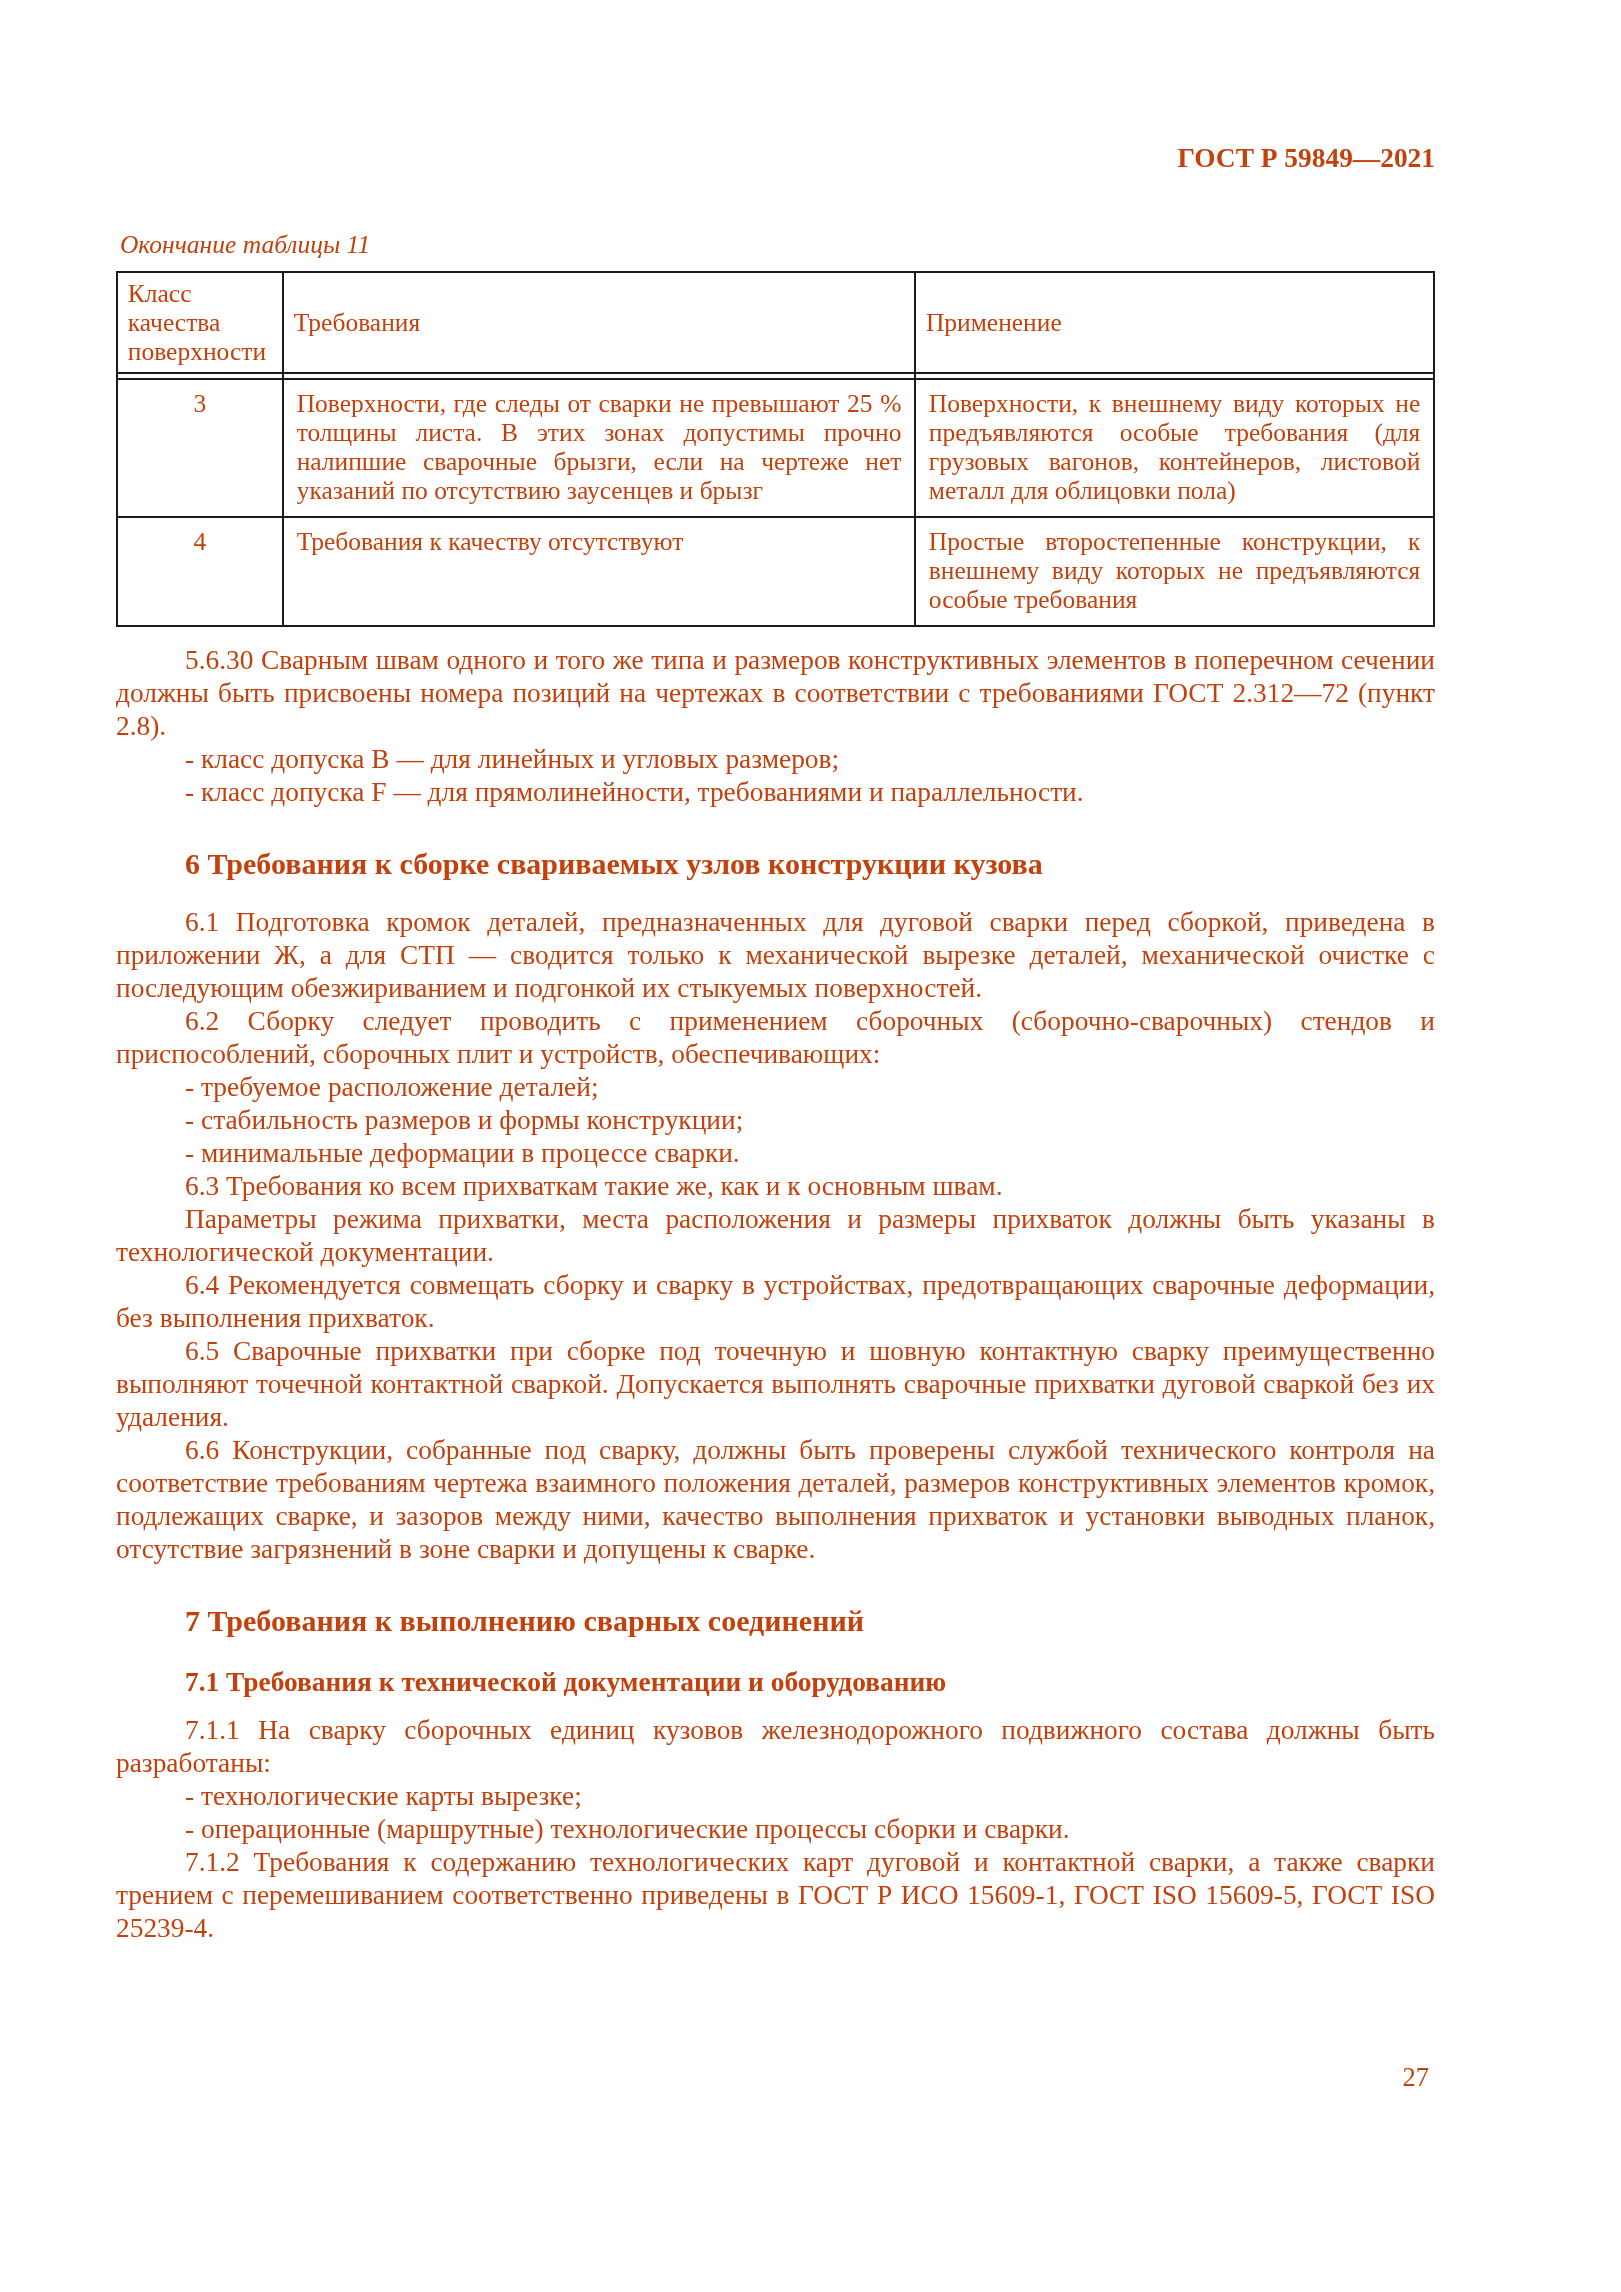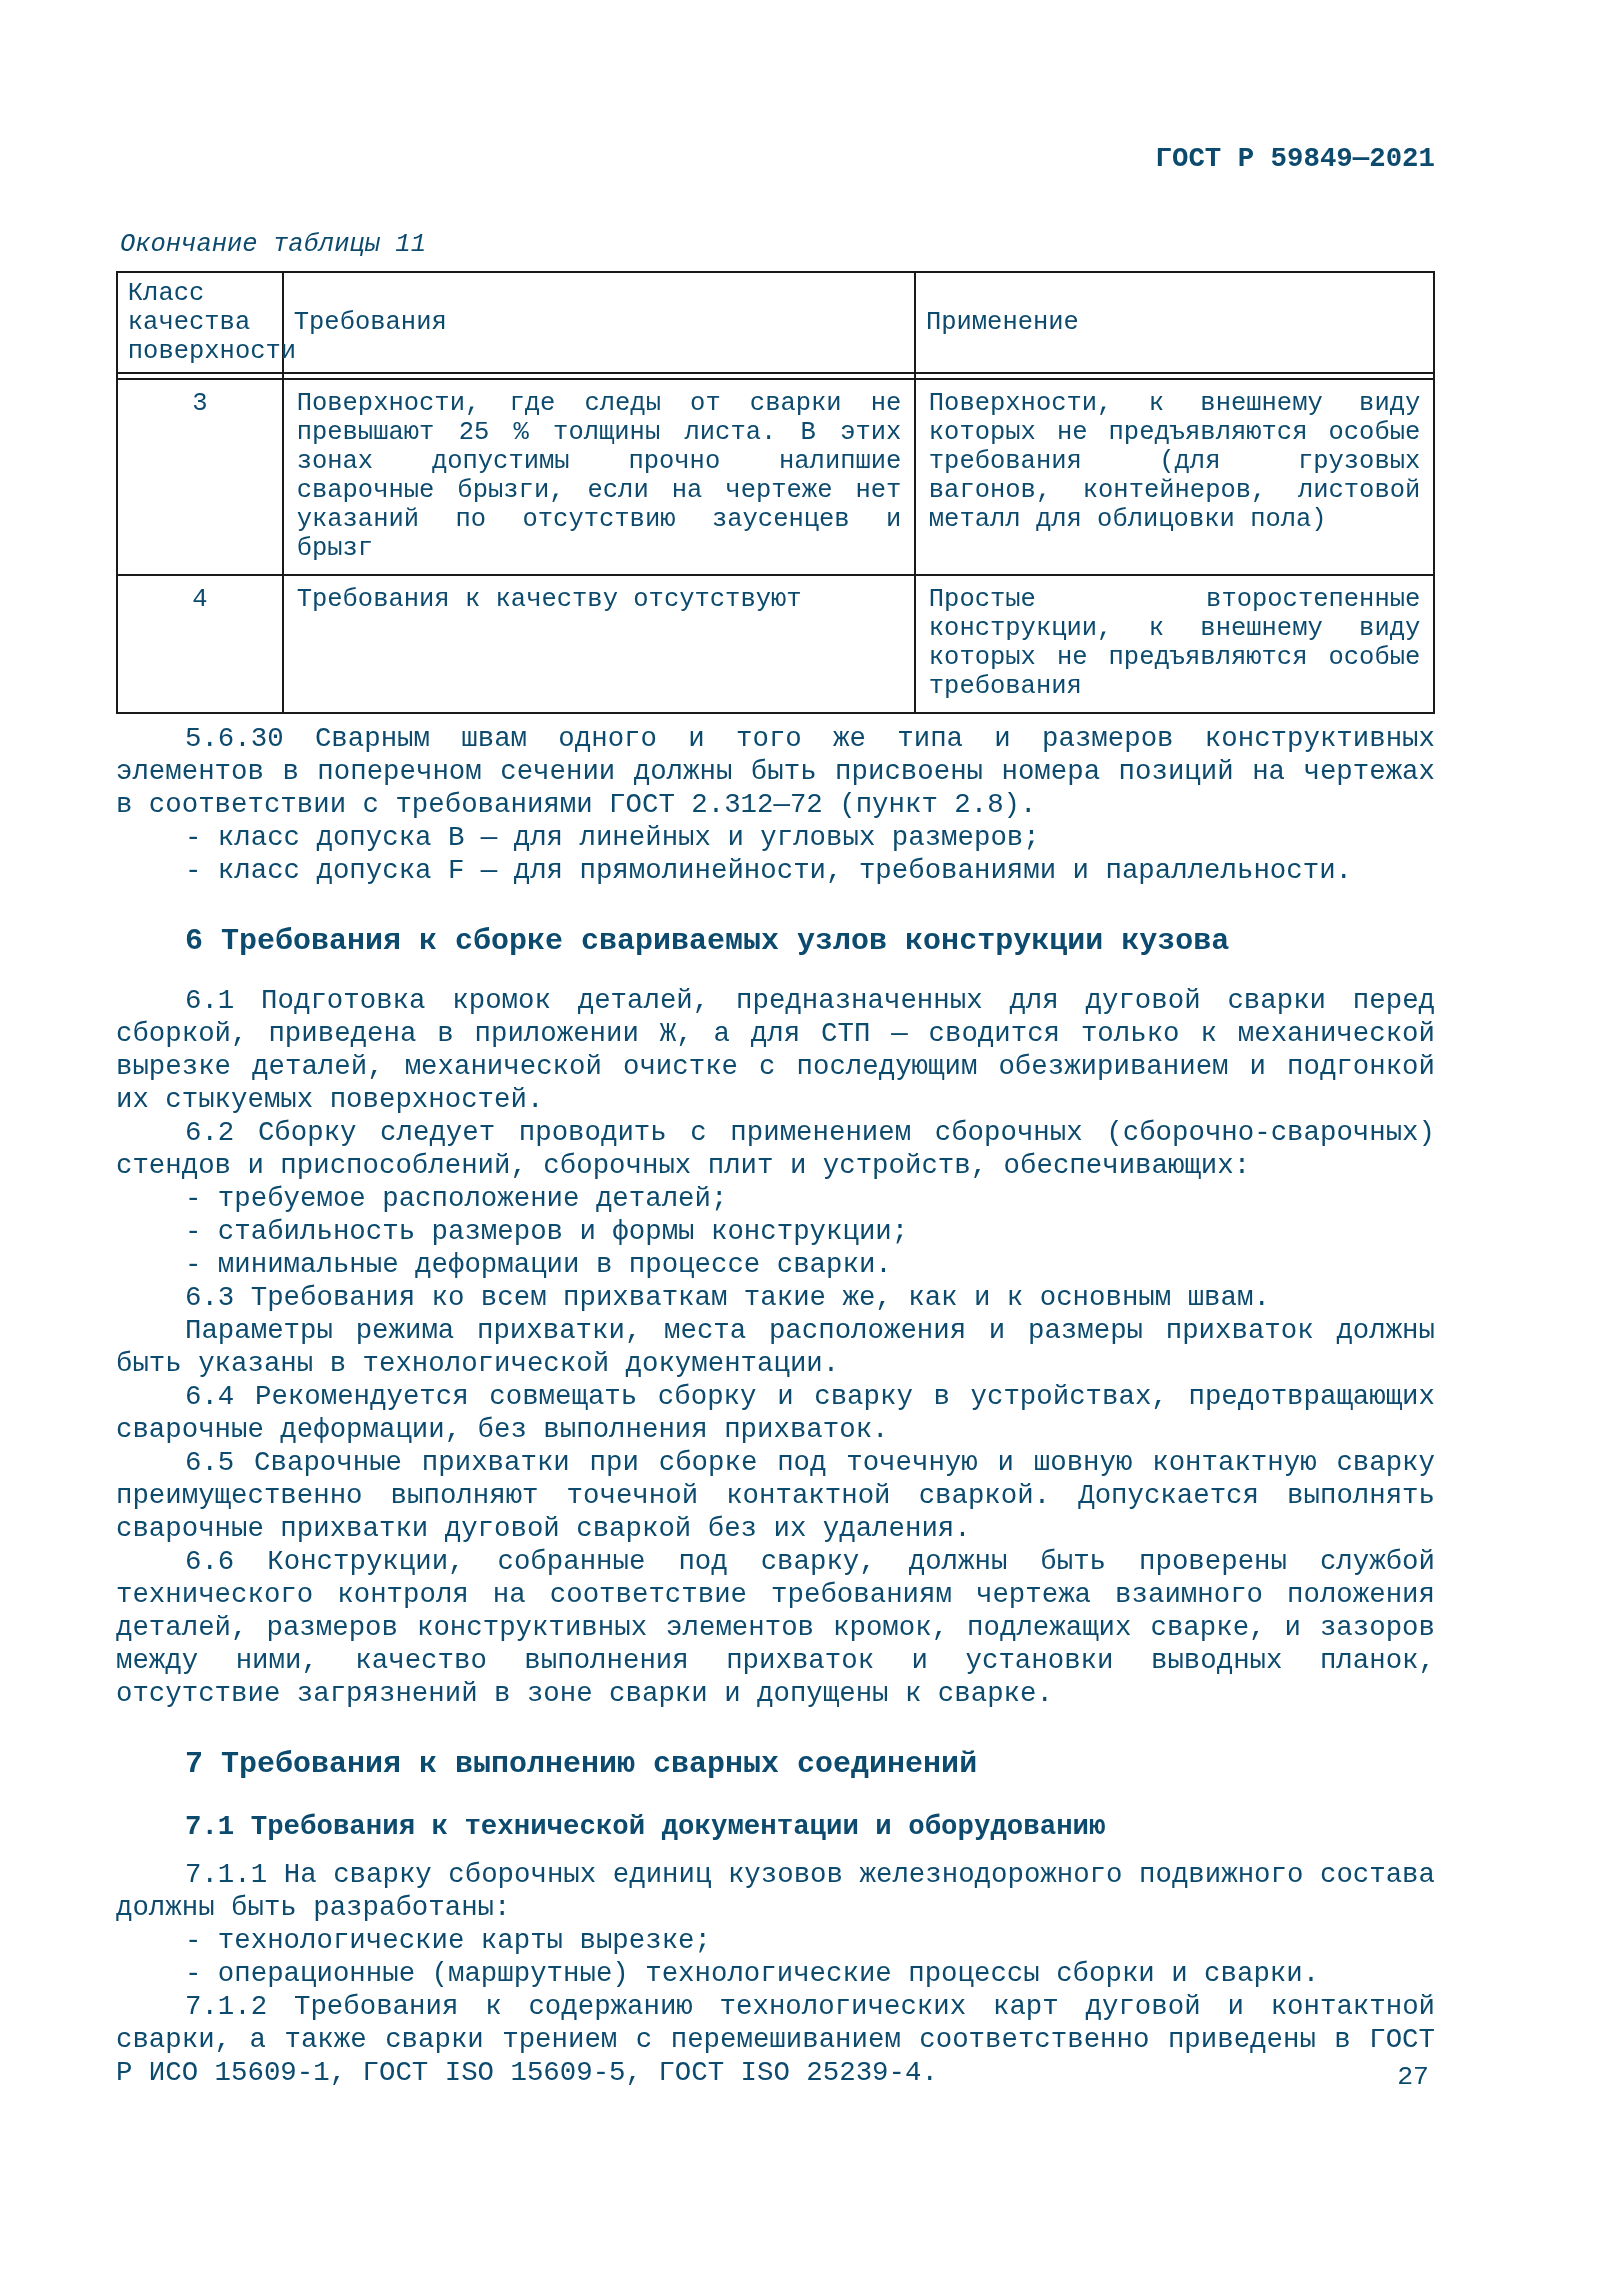--- a/index.html
+++ b/index.html
@@ -5,22 +5,22 @@
   html, body {
     margin: 0;
     padding: 0;
     background: #ffffff;
   }
   .page {
     position: relative;
     width: 1621px;
     height: 2293px;
     background: #ffffff;
-    color: #0c4a6e;
-    font-family: Liberation Mono, monospace;
+    color: #c2410c;
+    font-family: Liberation Serif, serif;
     box-sizing: border-box;
     padding: 142px 186px 0 116px;
     overflow: hidden;
   }
   
   .running-head {
     font-size: 27.4px;
     line-height: 33px;
     font-weight: bold;
     text-align: right;
@@ -63,21 +63,21 @@
     padding: 8.8px 12.7px 10.8px 12.7px;
   }
   table.t11 td.cell-class {
     text-align: center;
   }
   table.t11 td.cell-req, table.t11 td.cell-app {
     text-align: justify;
   }
   
   .doc-body {
-    margin-top: 8px;
+    margin-top: 17px;
     font-size: 27.4px;
     line-height: 33px;
   }
   .doc-body p {
     margin: 0;
     text-indent: 69px;
     text-align: justify;
   }
   .doc-body h2 {
     font-size: 30px;

